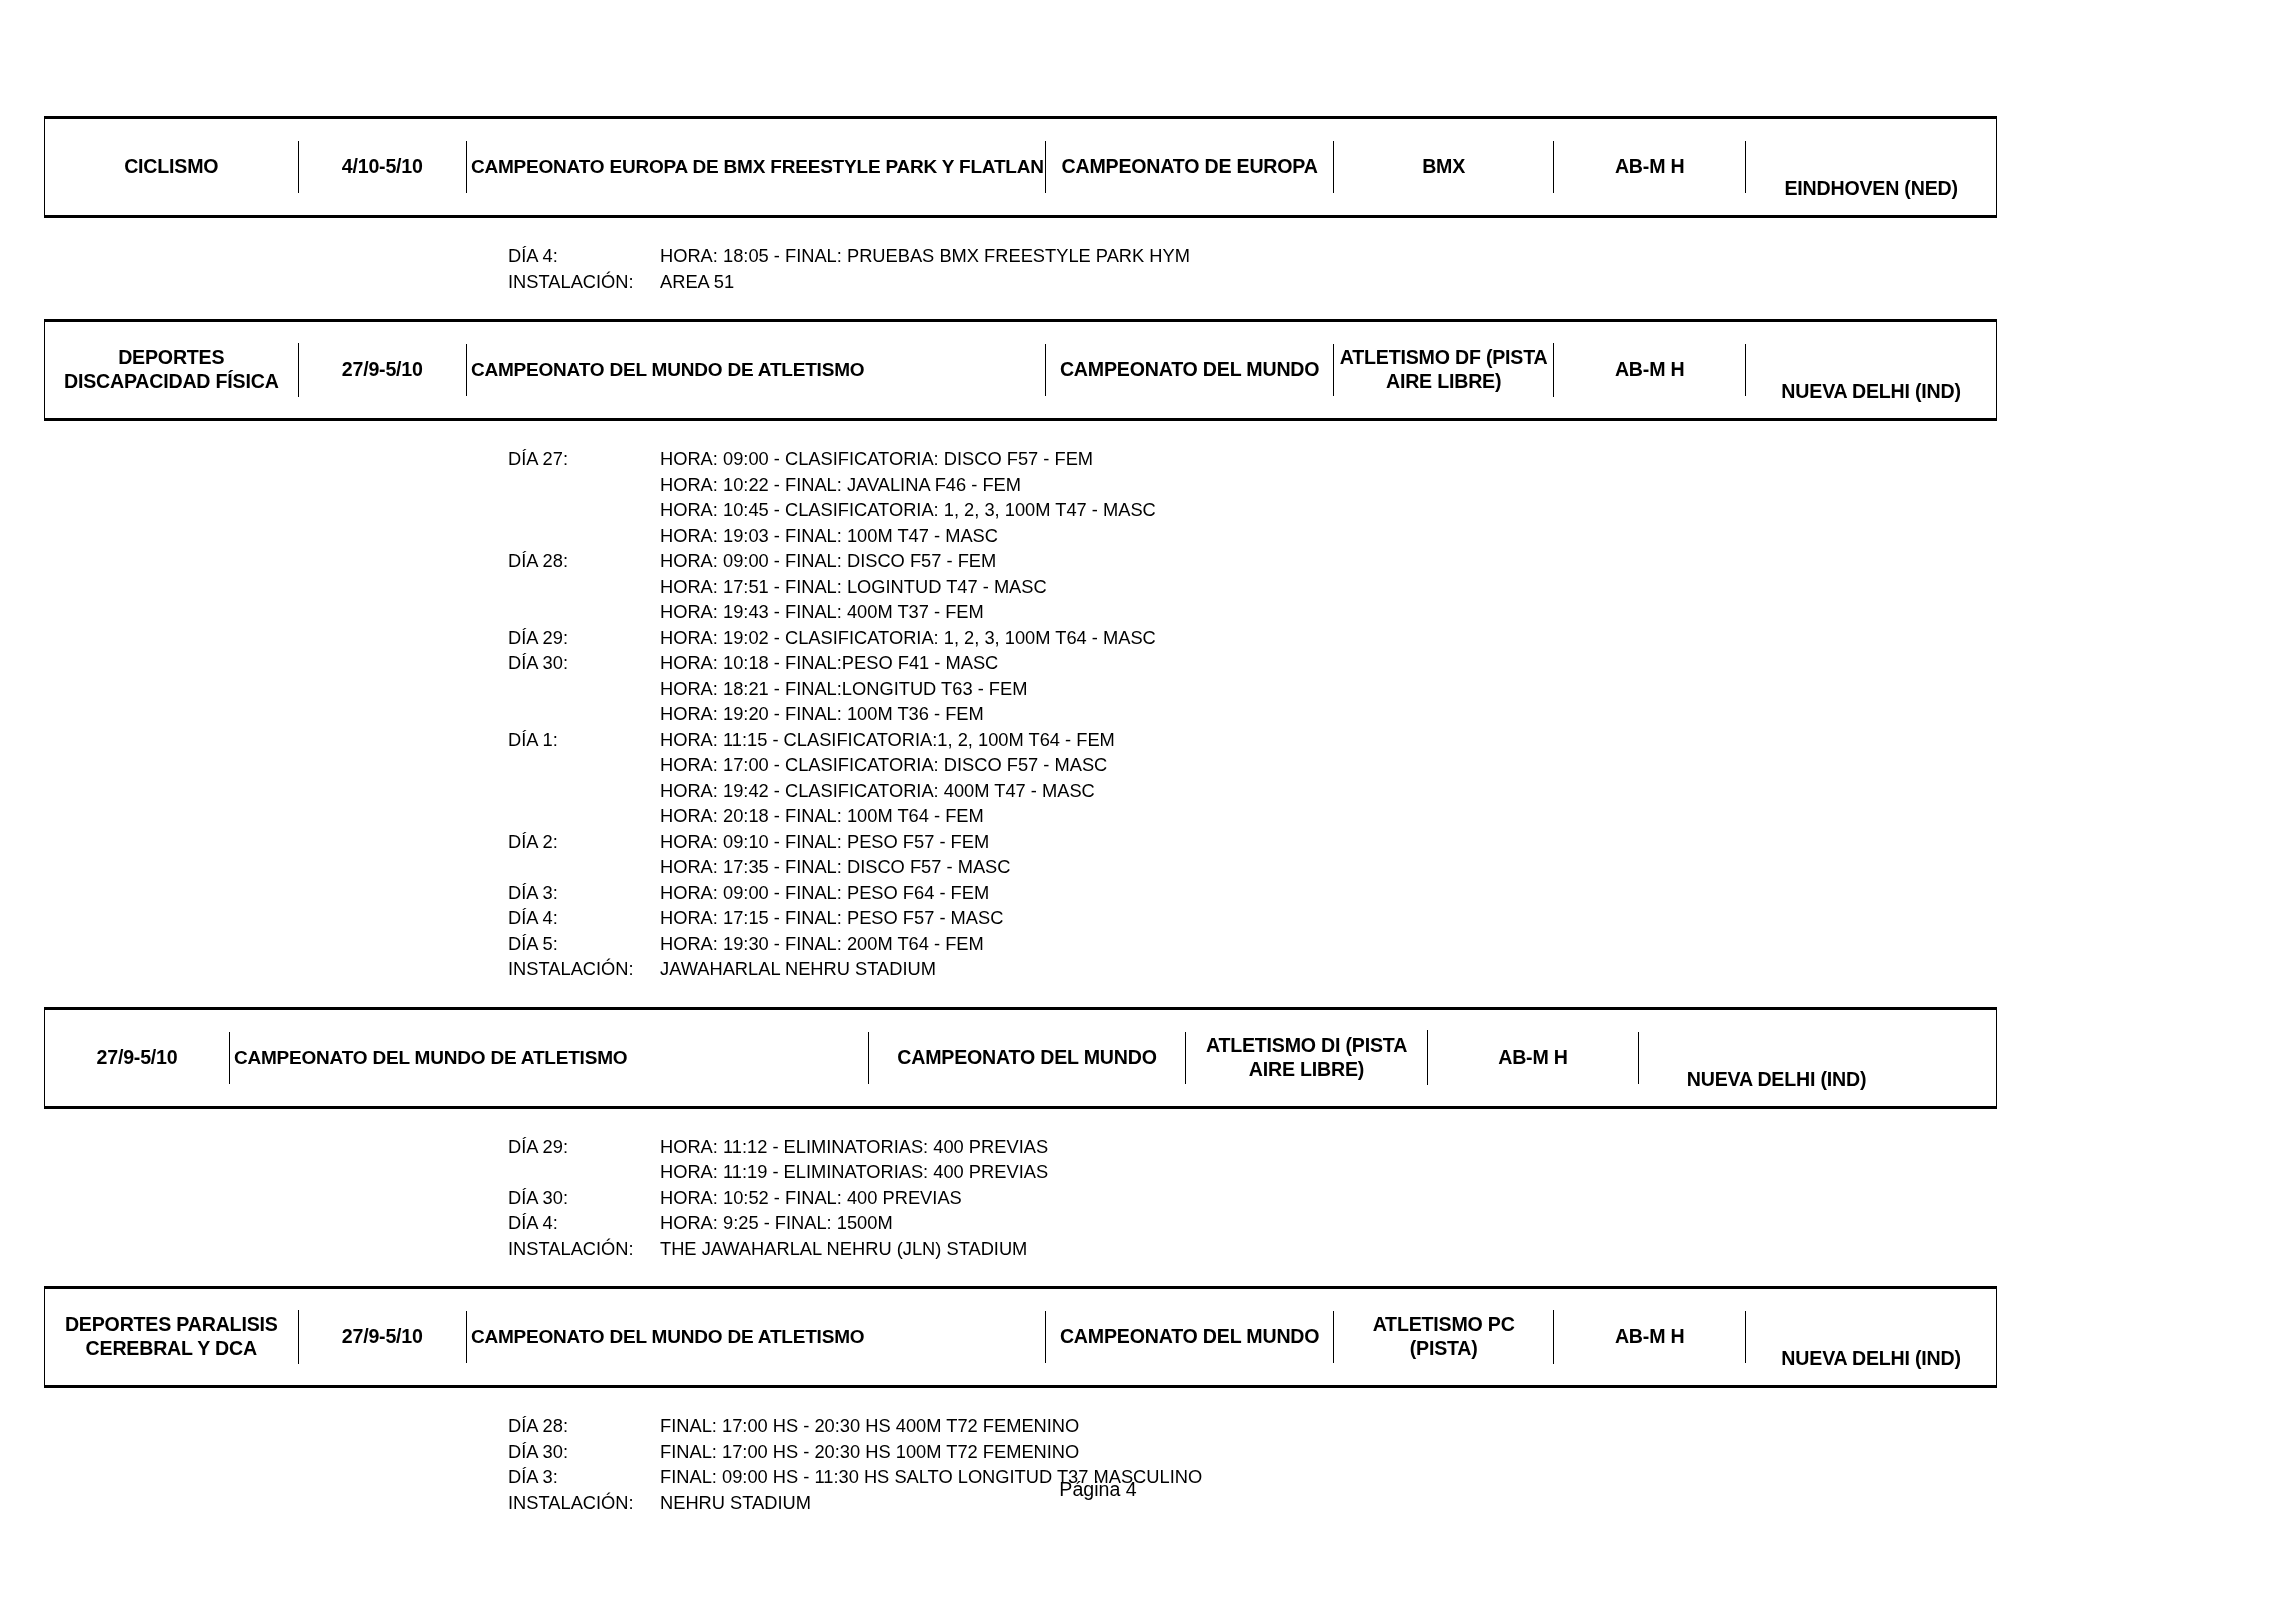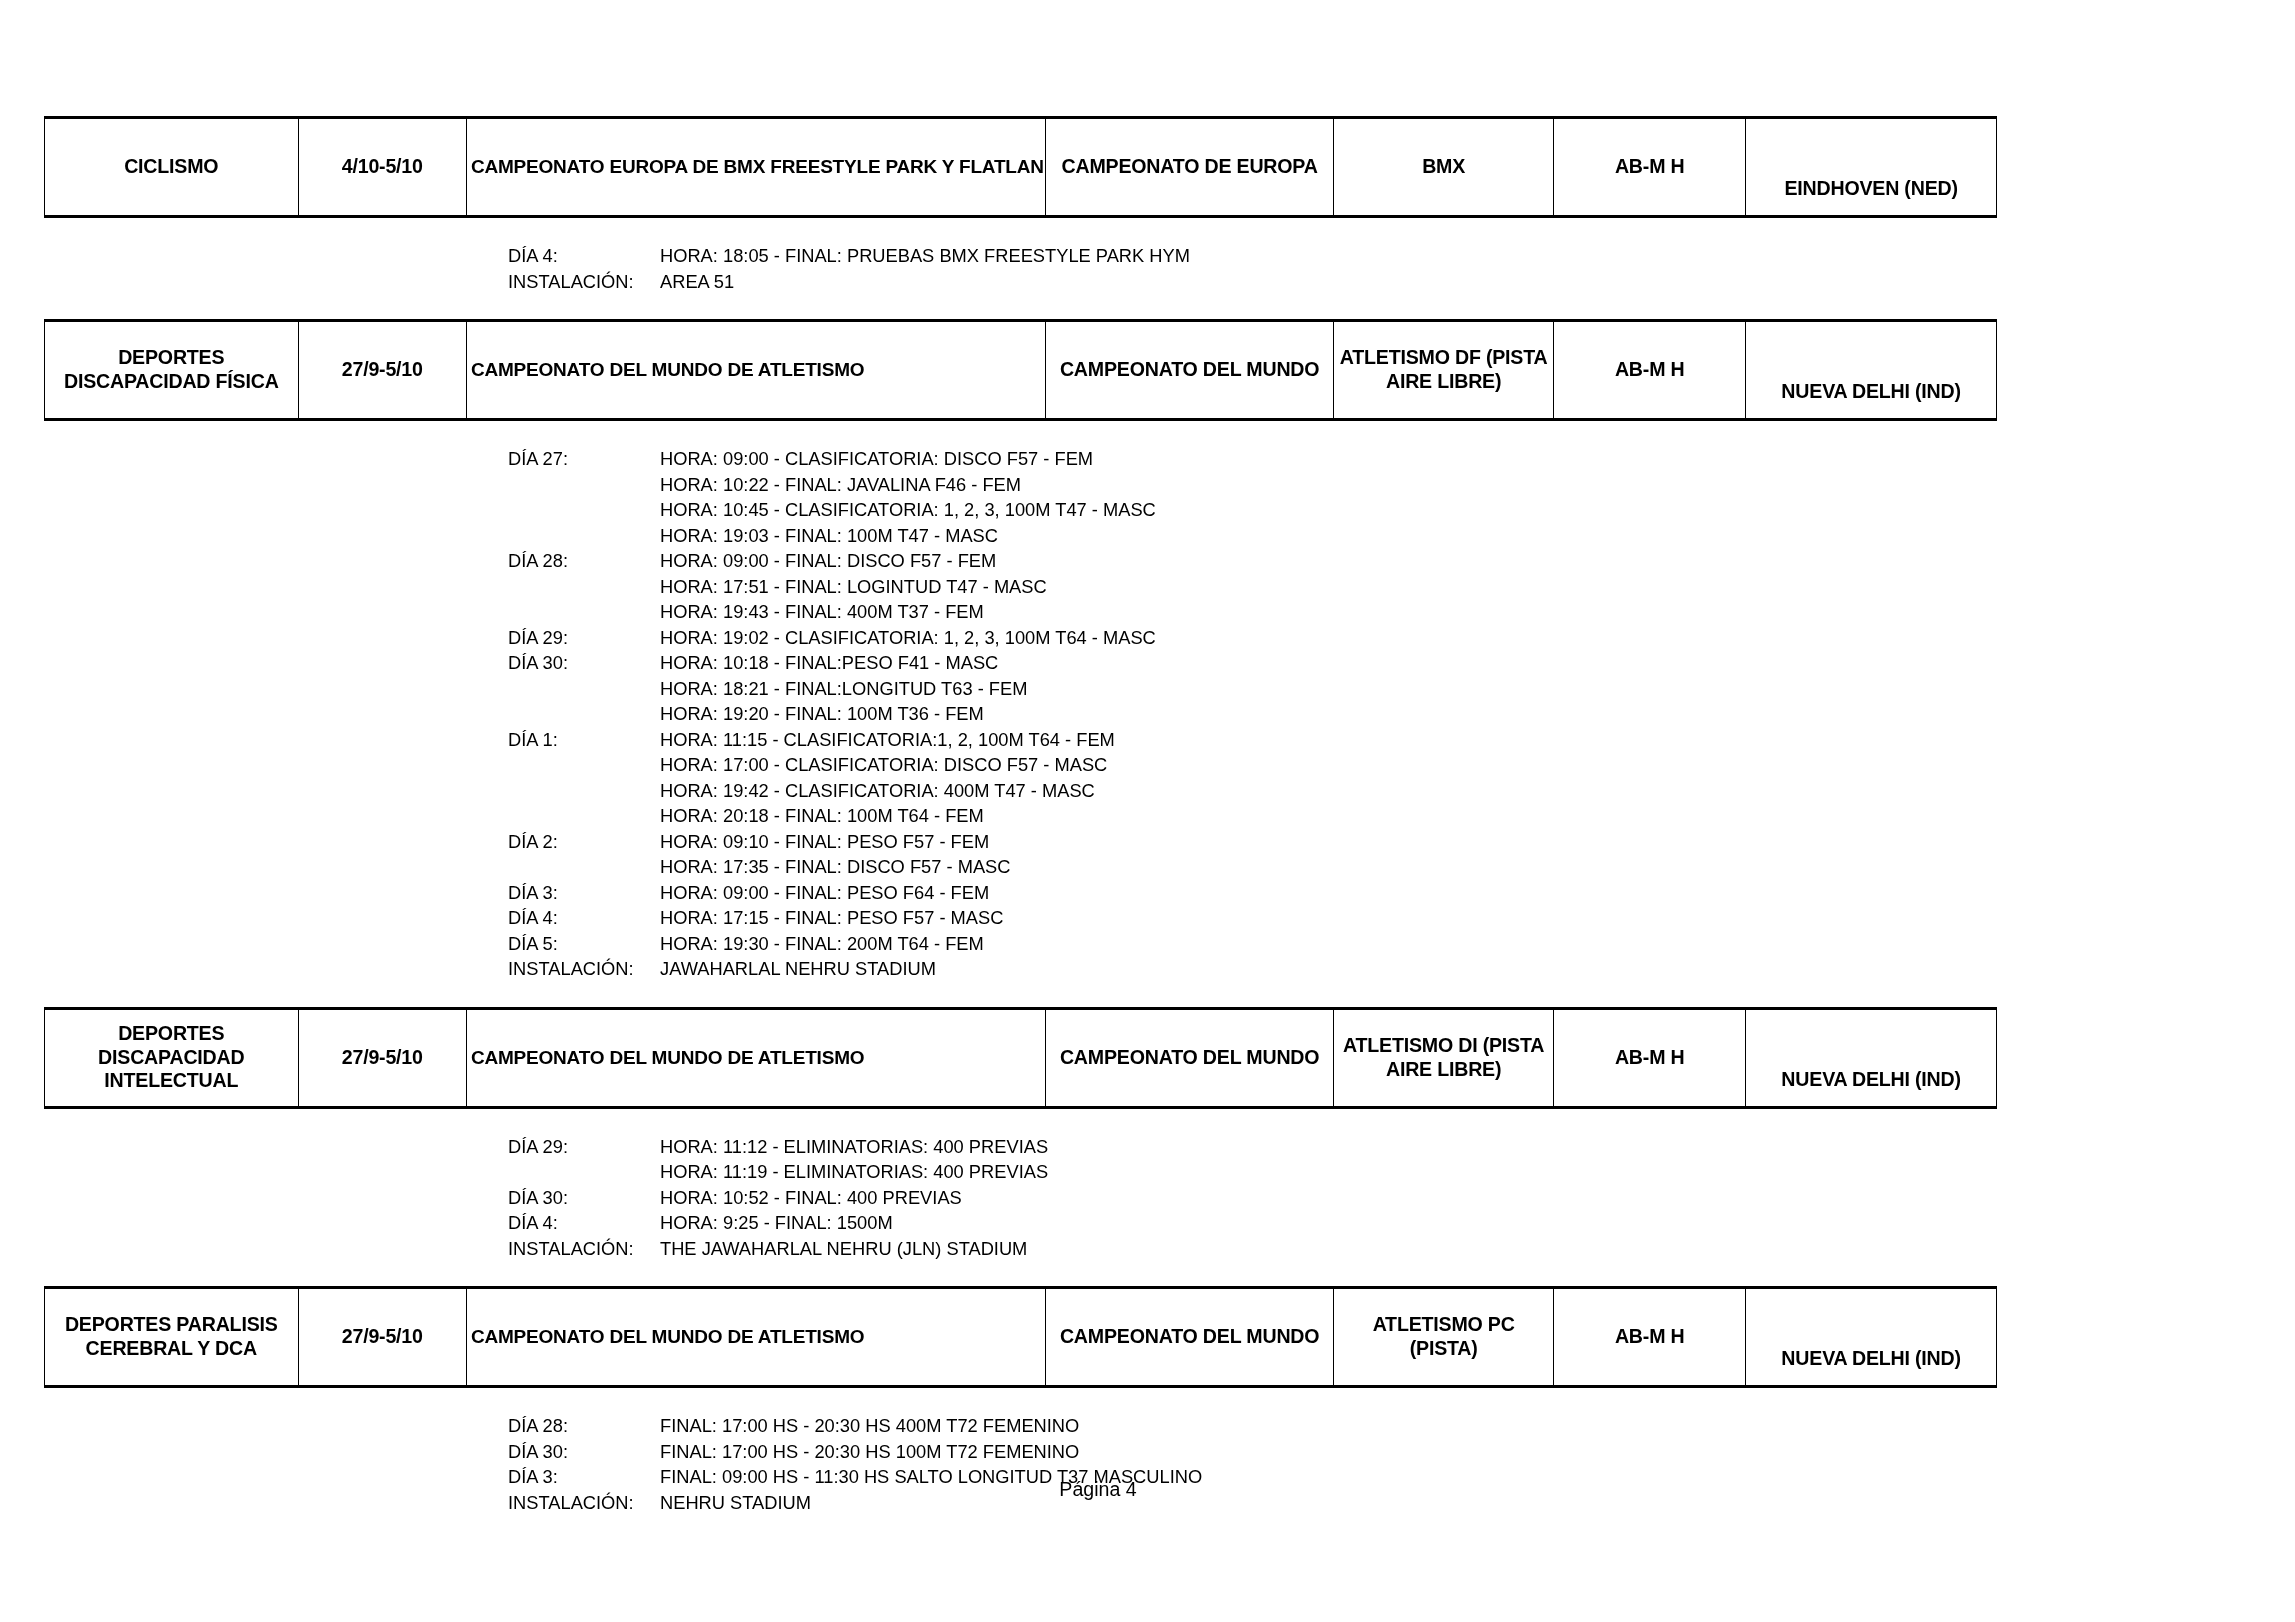--- a/index.html
+++ b/index.html
@@ -19,20 +19,21 @@
   }
   
   .htable {
     display: flex;
     width: 1953px;
     border-top: 3.3px solid #000;
     border-bottom: 3.3px solid #000;
     border-left: 1.3px solid #000;
     border-right: 1.3px solid #000;
     background: #ffffff;
+    align-items: center;
   }
   .cell {
     min-height: 52px;
     border-right: 1.3px solid #000;
     display: flex;
     align-items: center;
     justify-content: center;
     text-align: center;
     font-weight: bold;
     font-size: 19.6px;
@@ -212,21 +213,20 @@
 
   <div class="dline">
     <div class="dlabel">INSTALACIÓN:</div>
     <div class="dtext">JAWAHARLAL NEHRU STADIUM</div>
   </div>
 </div>
   </section>
 
   <section class="section">
     <div class="htable">
-      <div class="cell c1">DEPORTES DISCAPACIDAD INTELECTUAL</div>
       <div class="cell c2">27/9-5/10</div>
       <div class="cell c3">CAMPEONATO DEL MUNDO DE ATLETISMO</div>
       <div class="cell c4">CAMPEONATO DEL MUNDO</div>
       <div class="cell c5">ATLETISMO DI (PISTA AIRE LIBRE)</div>
       <div class="cell c6">AB-M H</div>
       <div class="cell c7">NUEVA DELHI (IND)</div>
     </div>
     <div class="details">
   <div class="dline">
     <div class="dlabel">DÍA 29:</div>

